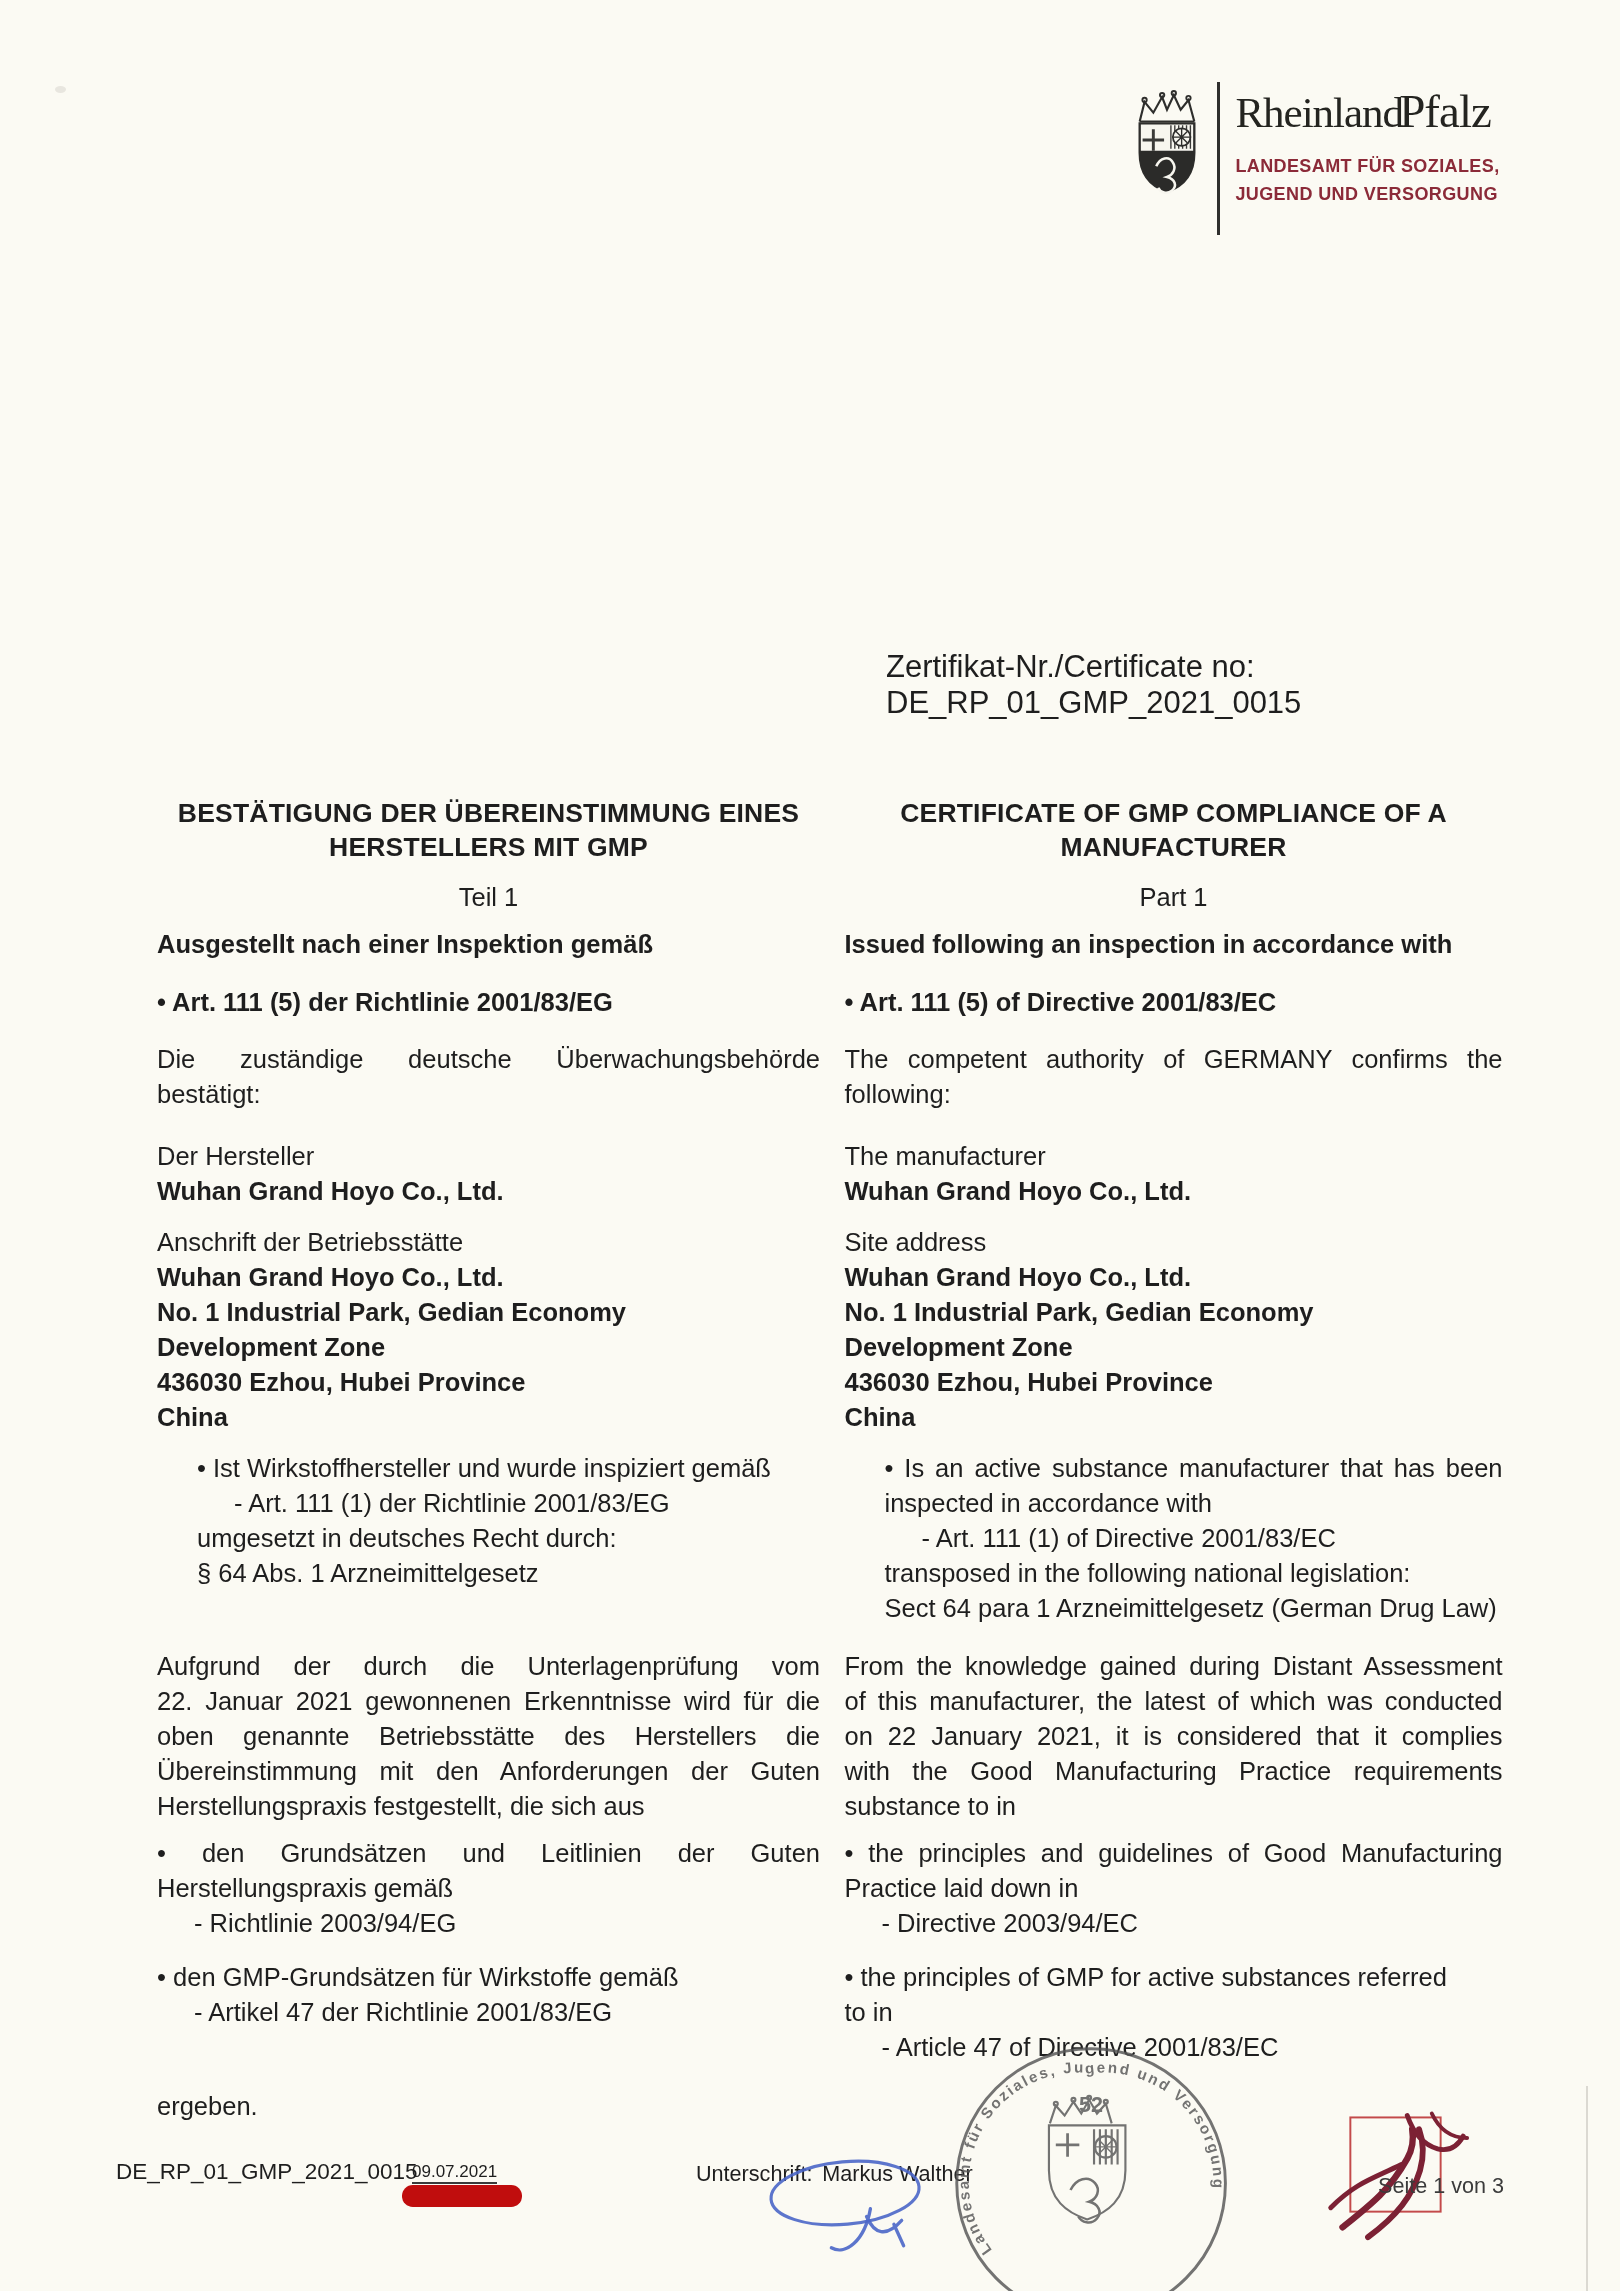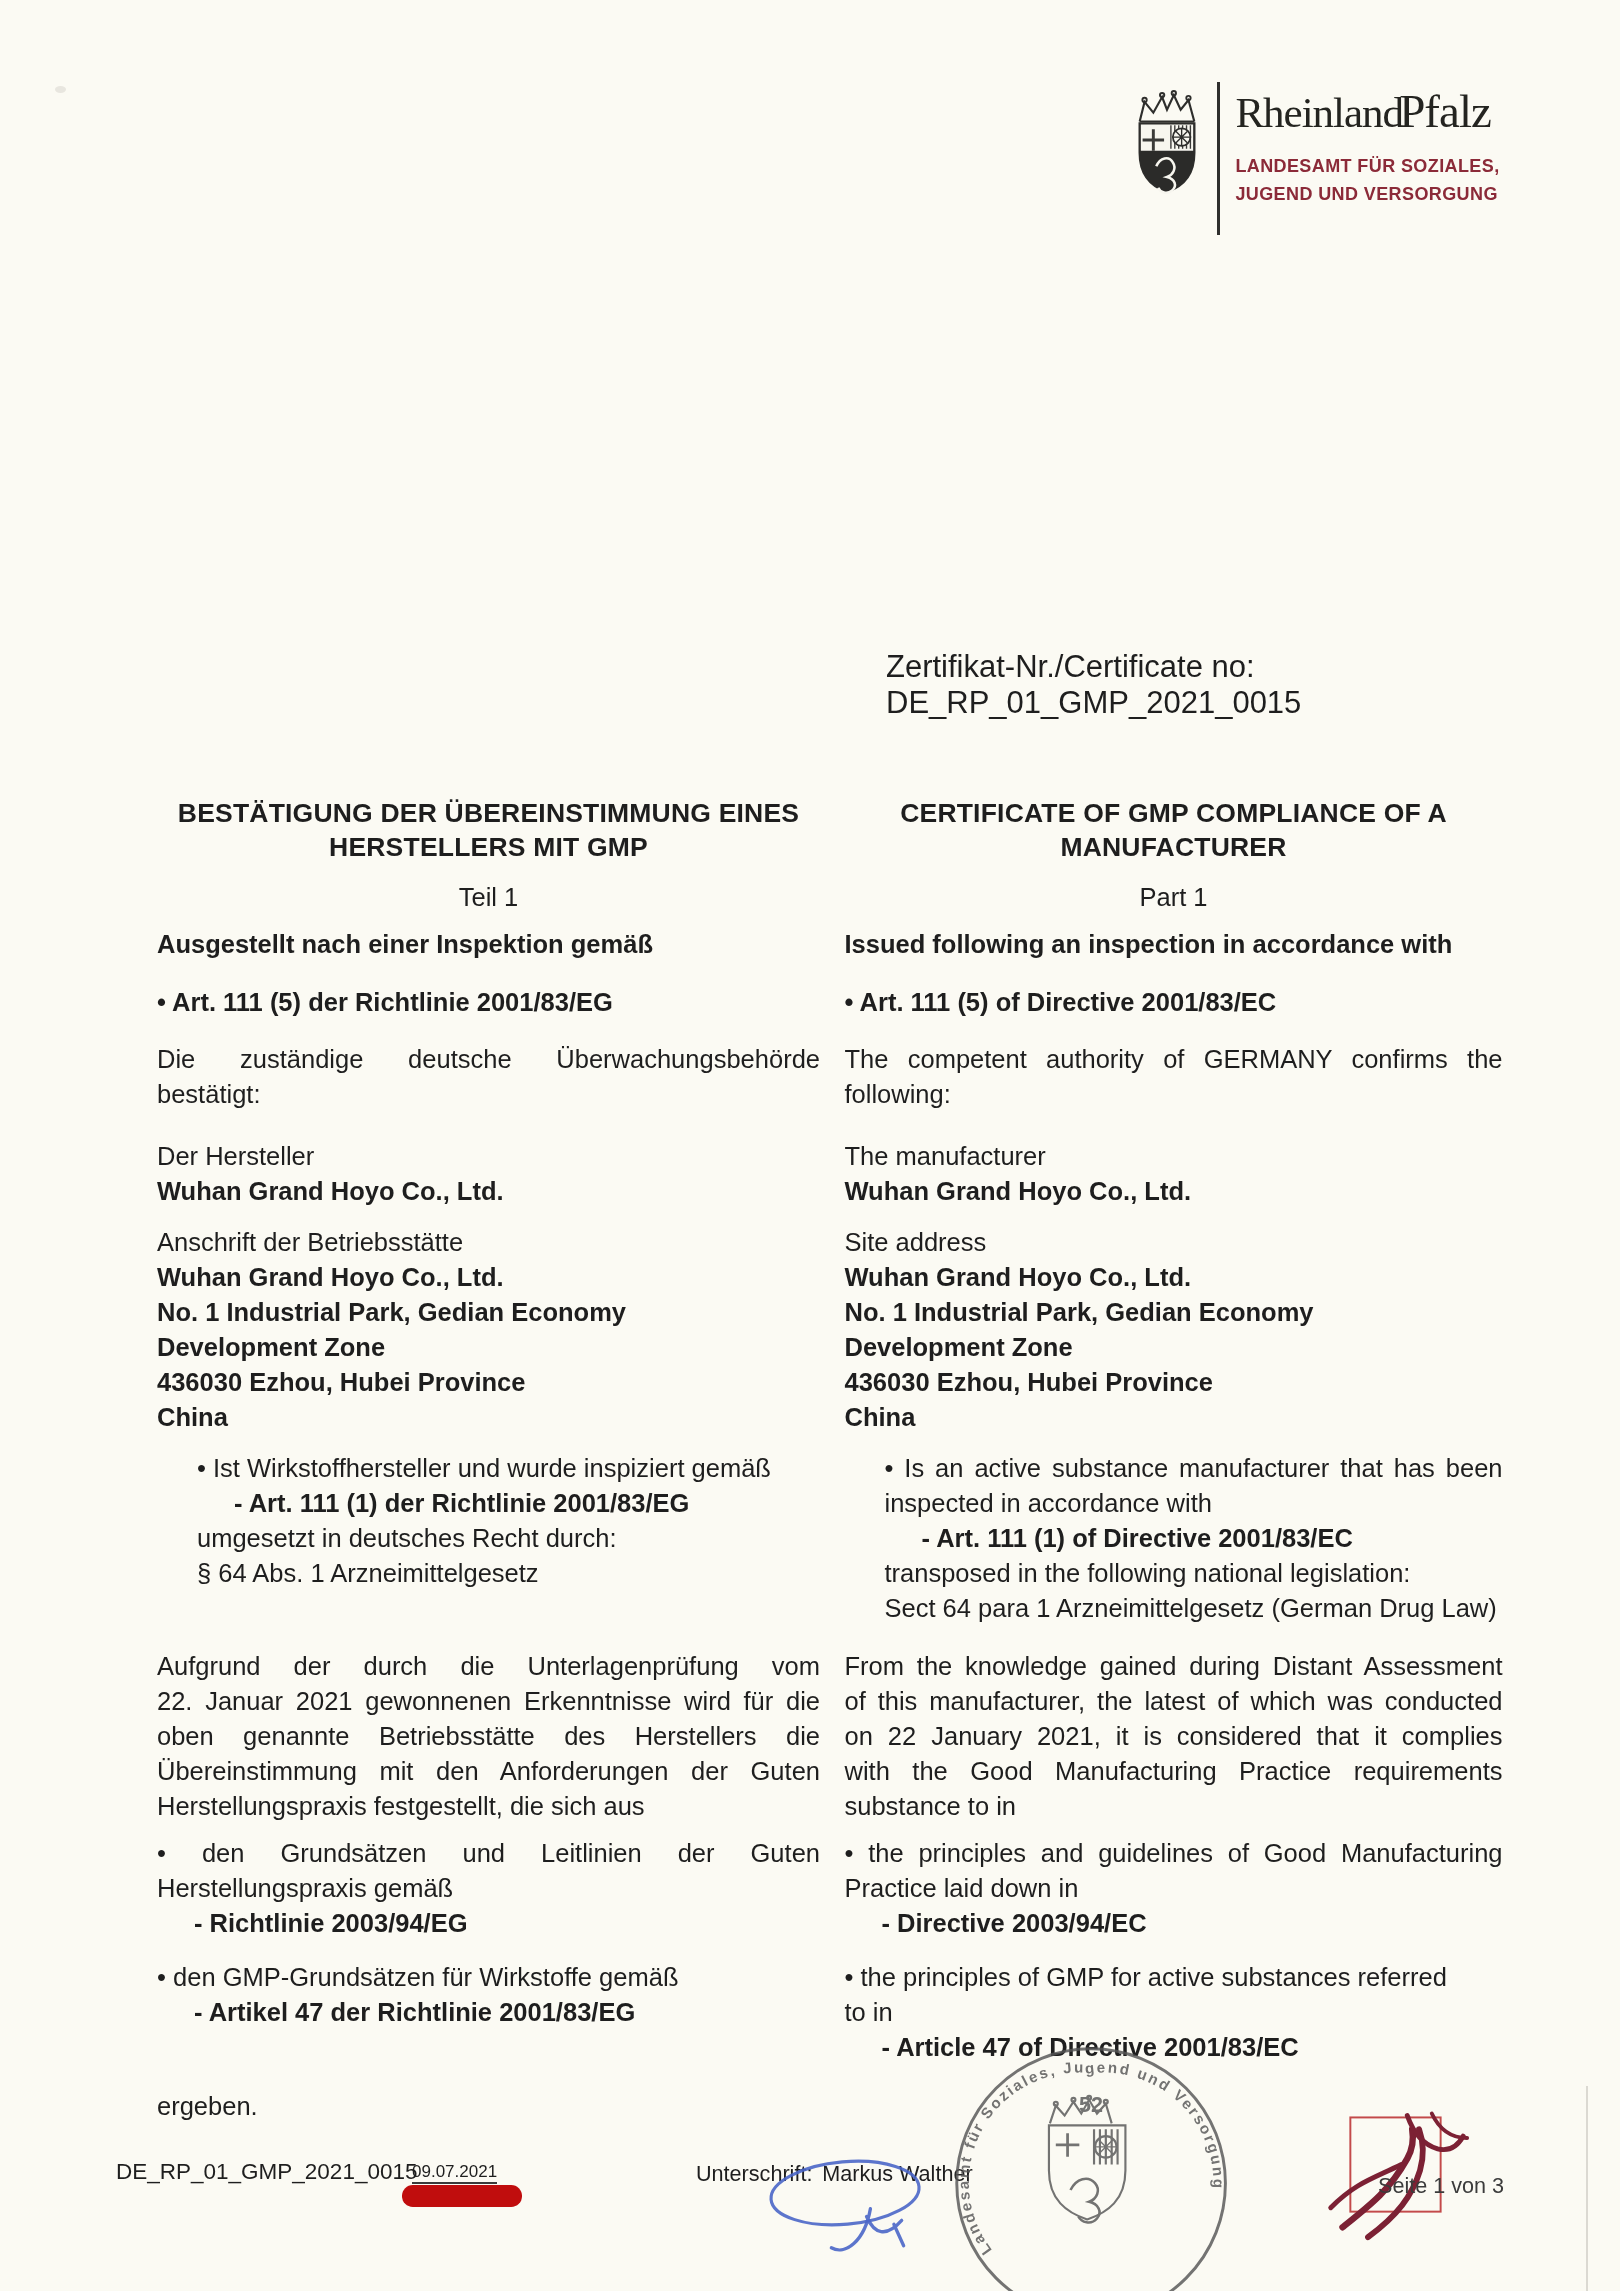--- a/index.html
+++ b/index.html
@@ -23,21 +23,21 @@
           font-weight:bold; white-space:nowrap; }
 
   
   .certno { position:absolute; left:886px; top:649px; font-size:31px; line-height:36px; }
 
   
   .content { position:absolute; left:157px; top:796px; width:1345px;
              display:grid; grid-template-columns:663px 658px; column-gap:24.5px; }
   .cell { }
   .ln { display:block; }
-  .sub { padding-left:37px;font-weight:bold; }
+  .sub { padding-left:37px; }
   .stretch { text-align:justify; text-align-last:justify; }
   .bold { font-weight:bold; }
   .b-title  { margin-bottom:15.7px; text-align:center; font-weight:bold; font-size:26.5px; line-height:34px; letter-spacing:0.2px; }
   .b-part   { margin-bottom:12px; text-align:center; font-weight:normal; }
   .b-issued { margin-bottom:23.5px; font-weight:bold; }
   .b-art    { margin-bottom:21.6px; font-weight:bold; }
   .b-auth   { margin-bottom:27.4px; }
   .b-manu   { margin-bottom:15.7px; }
   .b-site   { margin-bottom:15.7px; }
   .b-ws     { margin-bottom:23.5px;margin-left:40px; }

